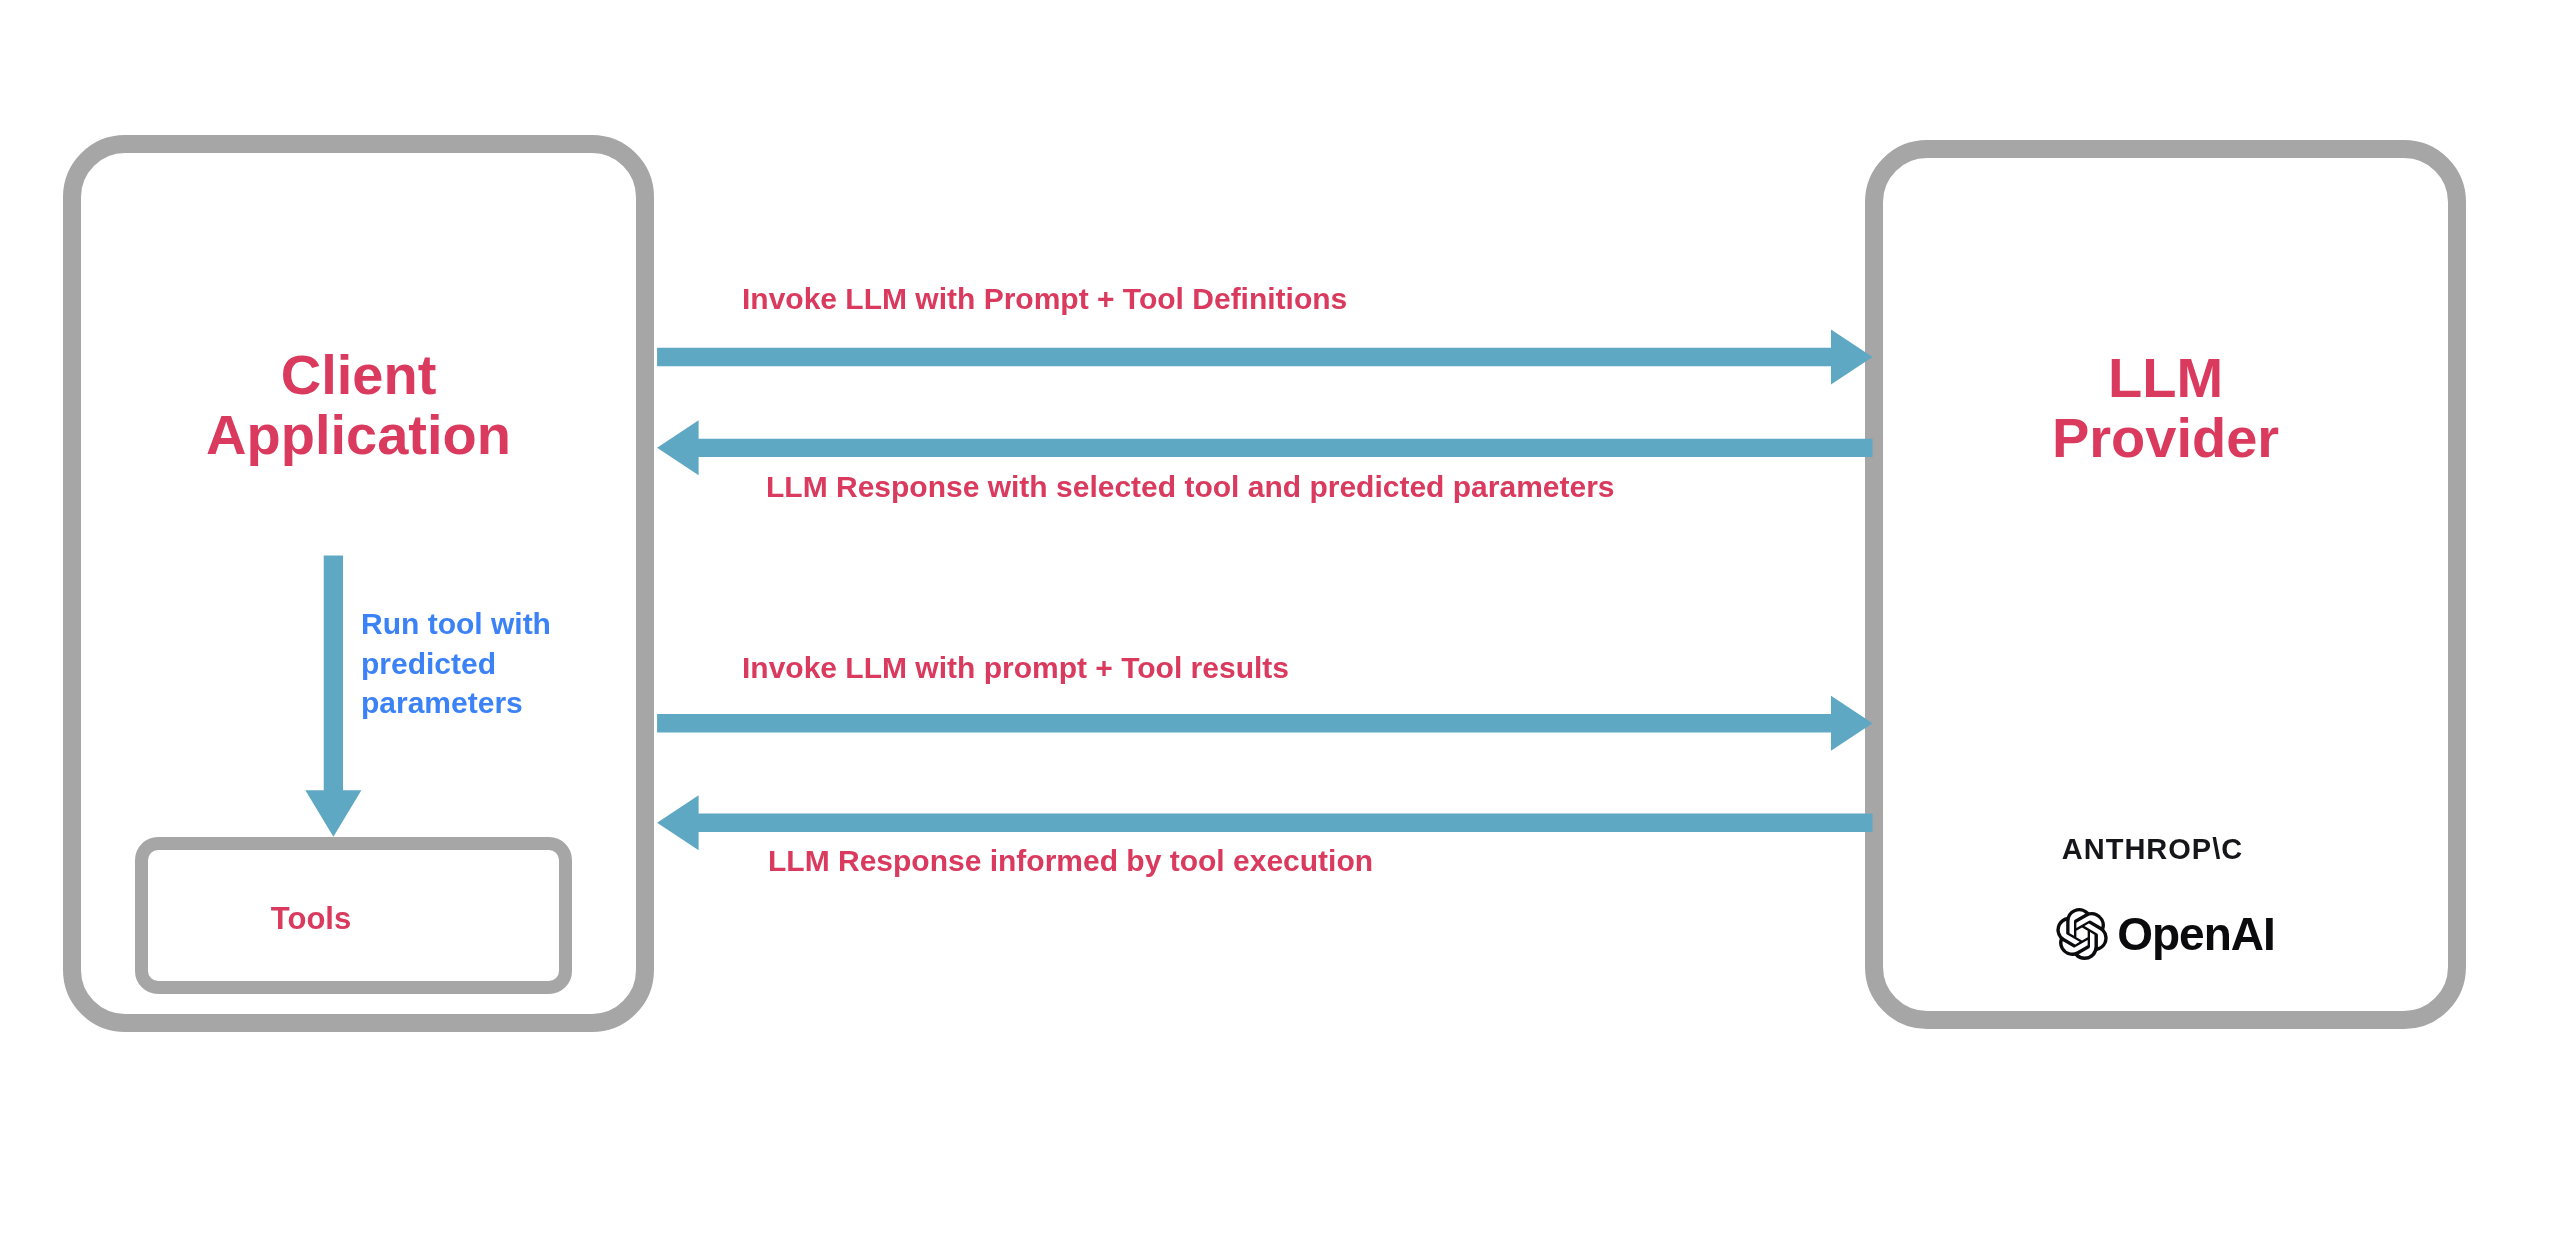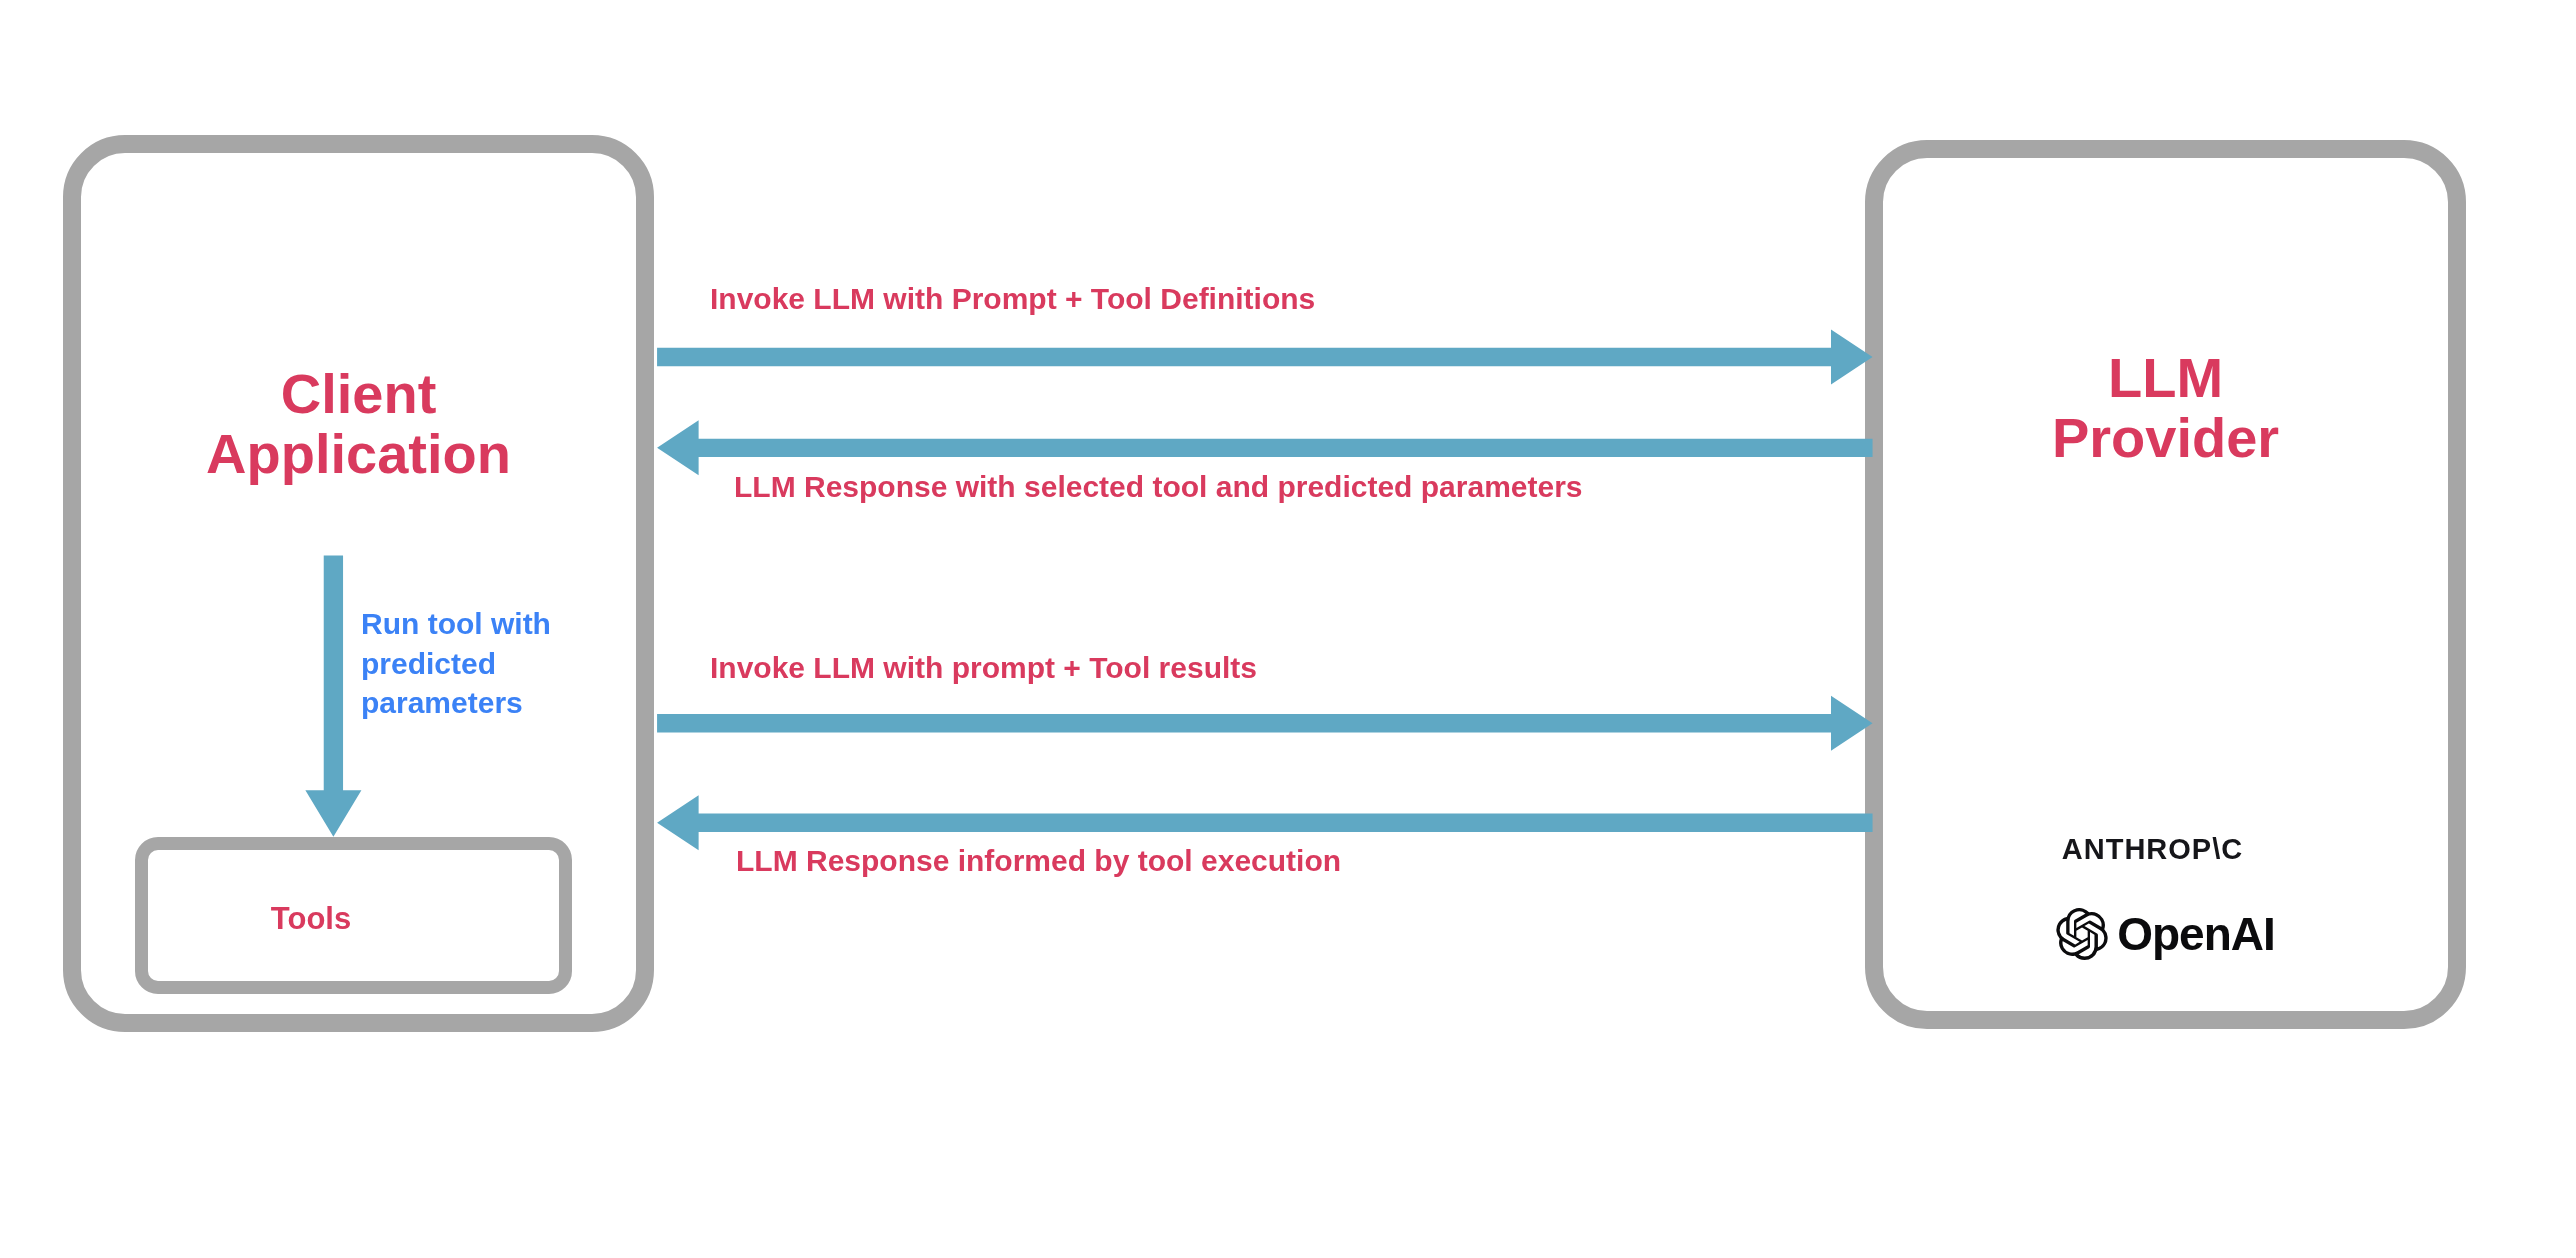--- a/index.html
+++ b/index.html
@@ -32,40 +32,41 @@
   .node-title{
     position:absolute;
     color:#d93a5e;
     font-size:56px;
     font-weight:700;
     line-height:1.08;
     text-align:center;
     letter-spacing:0px;
     white-space:pre-line;
   }
-  #client-title{ left:63px; top:364px; width:591px; }
+  #client-title{ left:63px; top:345px; width:591px; }
   #provider-title{ left:1865px; top:348px; width:601px; }
 
   #tools-label{
     position:absolute;
     left:135px; top:901px; width:352px;
     text-align:center;
     color:#d93a5e;
     font-size:31px;
     font-weight:700;
   }
 
   
   .flow-label{
     position:absolute;
     color:#d93a5e;
     font-size:30px;
     font-weight:700;
     white-space:nowrap;
     line-height:1.0;
+    margin-left:32px;
   }
   #label-1{ left:710px; top:284px; }
   #label-2{ left:734px; top:472px; }
   #label-3{ left:710px; top:653px; }
   #label-4{ left:736px; top:846px; }
 
   #label-run-tool{
     position:absolute;
     left:361px; top:604px; width:290px;
     color:#3b82f6;

